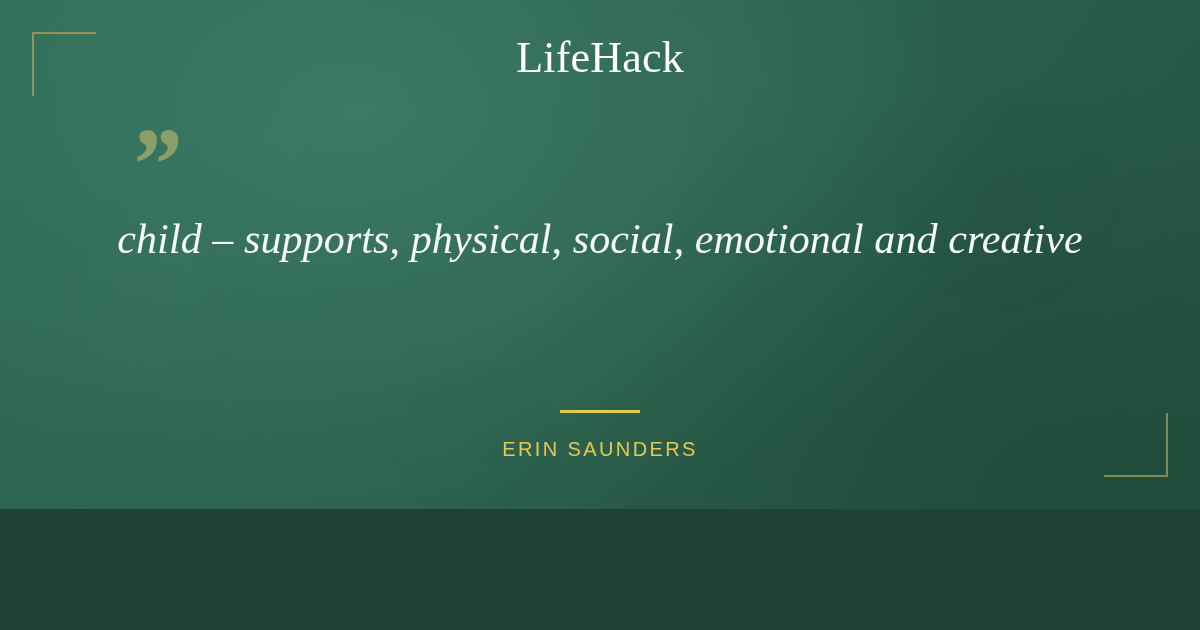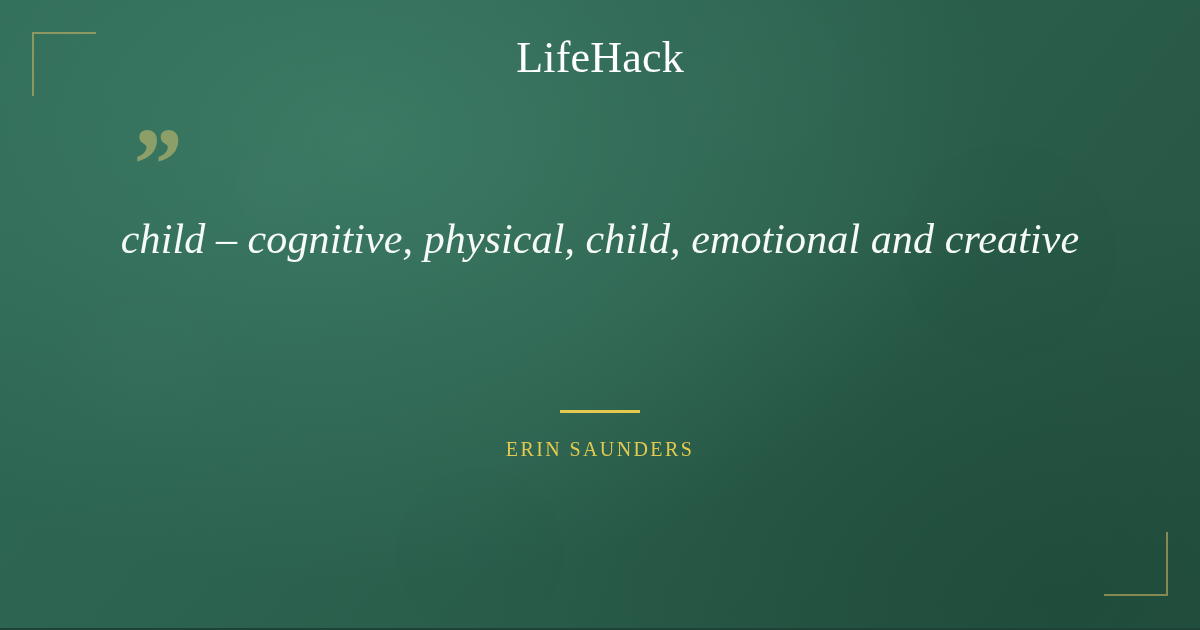--- a/index.html
+++ b/index.html
@@ -7,21 +7,21 @@
     padding: 0;
     background: #1e4336;
   }
   body {
     font-family: "Liberation Sans", sans-serif;
   }
 
   .card {
     position: relative;
     width: 1200px;
-    height: 628px;
+    height: 509px;
     overflow: hidden;
     background-color: #2a6150;
     background-image:
       radial-gradient(ellipse 900px 620px at 30% 22%, rgba(72,140,115,0.55) 0%, rgba(72,140,115,0.22) 42%, rgba(72,140,115,0) 72%),
       radial-gradient(ellipse 760px 520px at 88% 95%, rgba(26,68,52,0.55) 0%, rgba(26,68,52,0.20) 50%, rgba(26,68,52,0) 78%),
       linear-gradient(128deg, #2f6a56 0%, #2c6351 32%, #2a5d4a 62%, #265342 100%);
   }
 
   
   .texture {
@@ -111,21 +111,21 @@
     height: 3px;
     background: #e4c94f;
   }
 
   .author {
     position: absolute;
     top: 438px;
     left: 0;
     width: 100%;
     text-align: center;
-    font-family: Liberation Serif, serif;
+    font-family: Liberation Sans, sans-serif;
     font-size: 20px;
     font-weight: 400;
     letter-spacing: 2.4px;
     color: #e4c94f;
   }
 </style>
 </head>
 <body>
 
 <div class="card">
@@ -133,20 +133,20 @@
   <div class="texture"></div>
 
   <div class="corner corner-tl"></div>
   <div class="corner corner-br"></div>
 
   <div class="logo">LifeHack</div>
 
   <div class="quote-mark">”</div>
 
   <div class="quote-block">
-    <div class="quote-line">child – cognitive, physical, child, emotional and creative</div>
+    <div class="quote-line">child – supports, physical, social, emotional and creative</div>
   </div>
 
   <div class="divider"></div>
 
   <div class="author">ERIN SAUNDERS</div>
 
 </div>
 
 </body></html>

